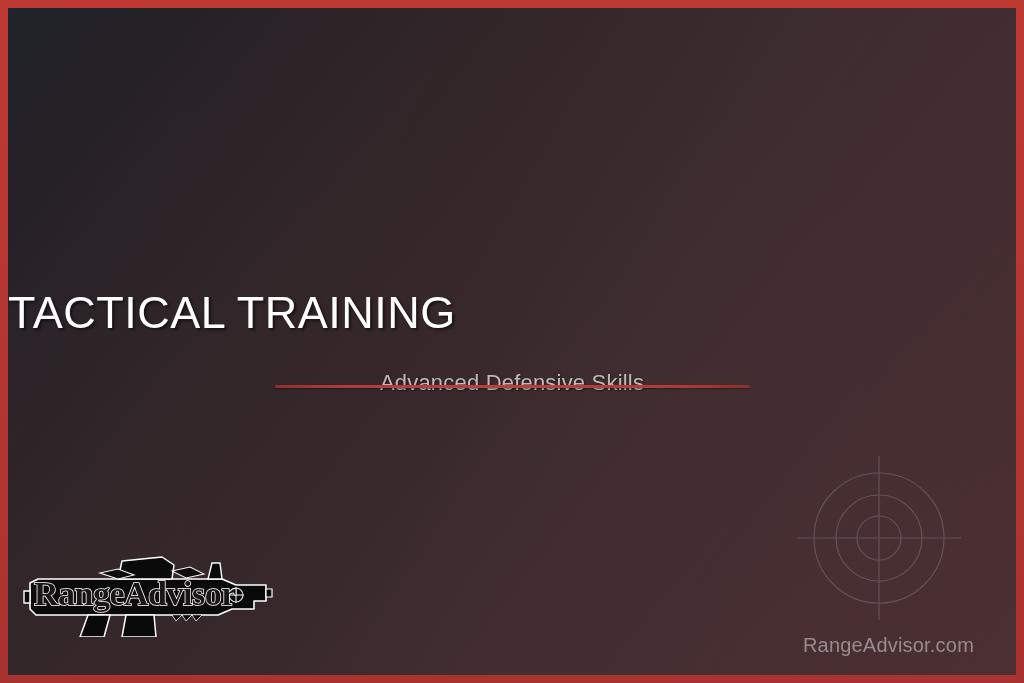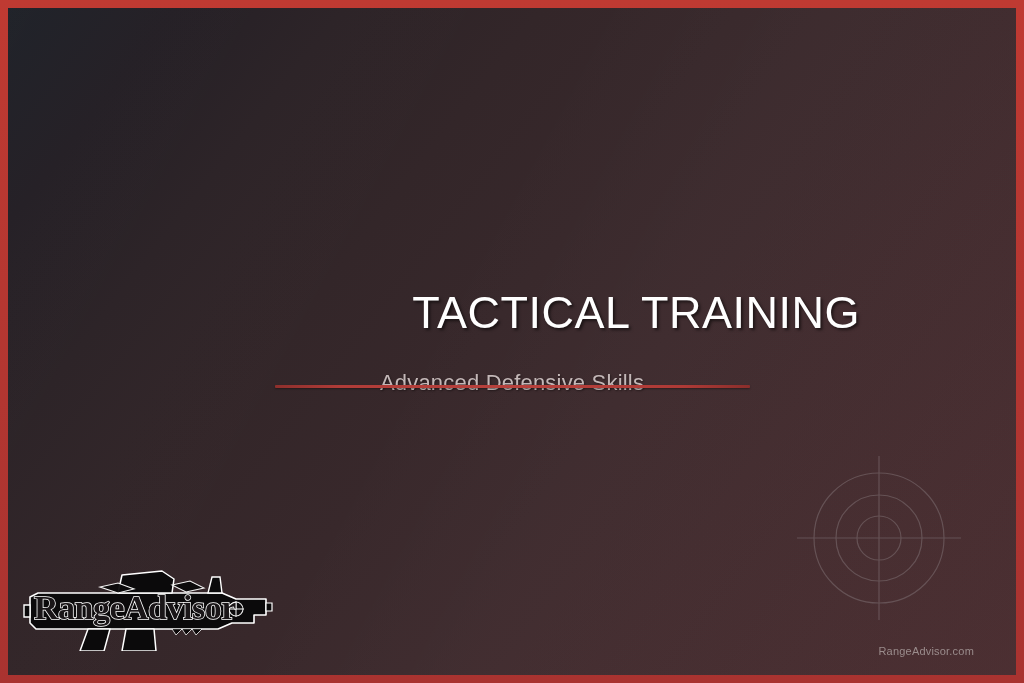--- a/index.html
+++ b/index.html
@@ -58,21 +58,21 @@
     left: 0;
     top: 0;
     width: 1008px;
     text-align: center;
   }
   #slide-title {
     position: absolute;
     left: 0;
     top: 278px;
     width: 852px;
-    text-align: right;
+    text-align: left;
     color: #ffffff;
     font-size: 45px;
     font-weight: 400;
     letter-spacing: 0.5px;
     line-height: 54px;
     text-shadow: 2px 2px 3px rgba(0,0,0,0.55);
     white-space: nowrap;
   }
   #slide-subtitle {
     position: absolute;
@@ -109,30 +109,30 @@
     height: 166px;
     opacity: 0.95;
   }
 
   
   #footer-url {
     position: absolute;
     right: 42px;
     bottom: 18px;
     color: #9a8c8c;
-    font-size: 11px;
+    font-size: 20px;
     letter-spacing: 0.2px;
     white-space: nowrap;
   }
 
   
   #logo {
     position: absolute;
     left: 14px;
-    bottom: 24px;
+    bottom: 38px;
     width: 252px;
     height: 86px;
   }
   #logo svg { display: block; }
 </style>
 </head>
 <body>
 
 <div id="slide">
 

